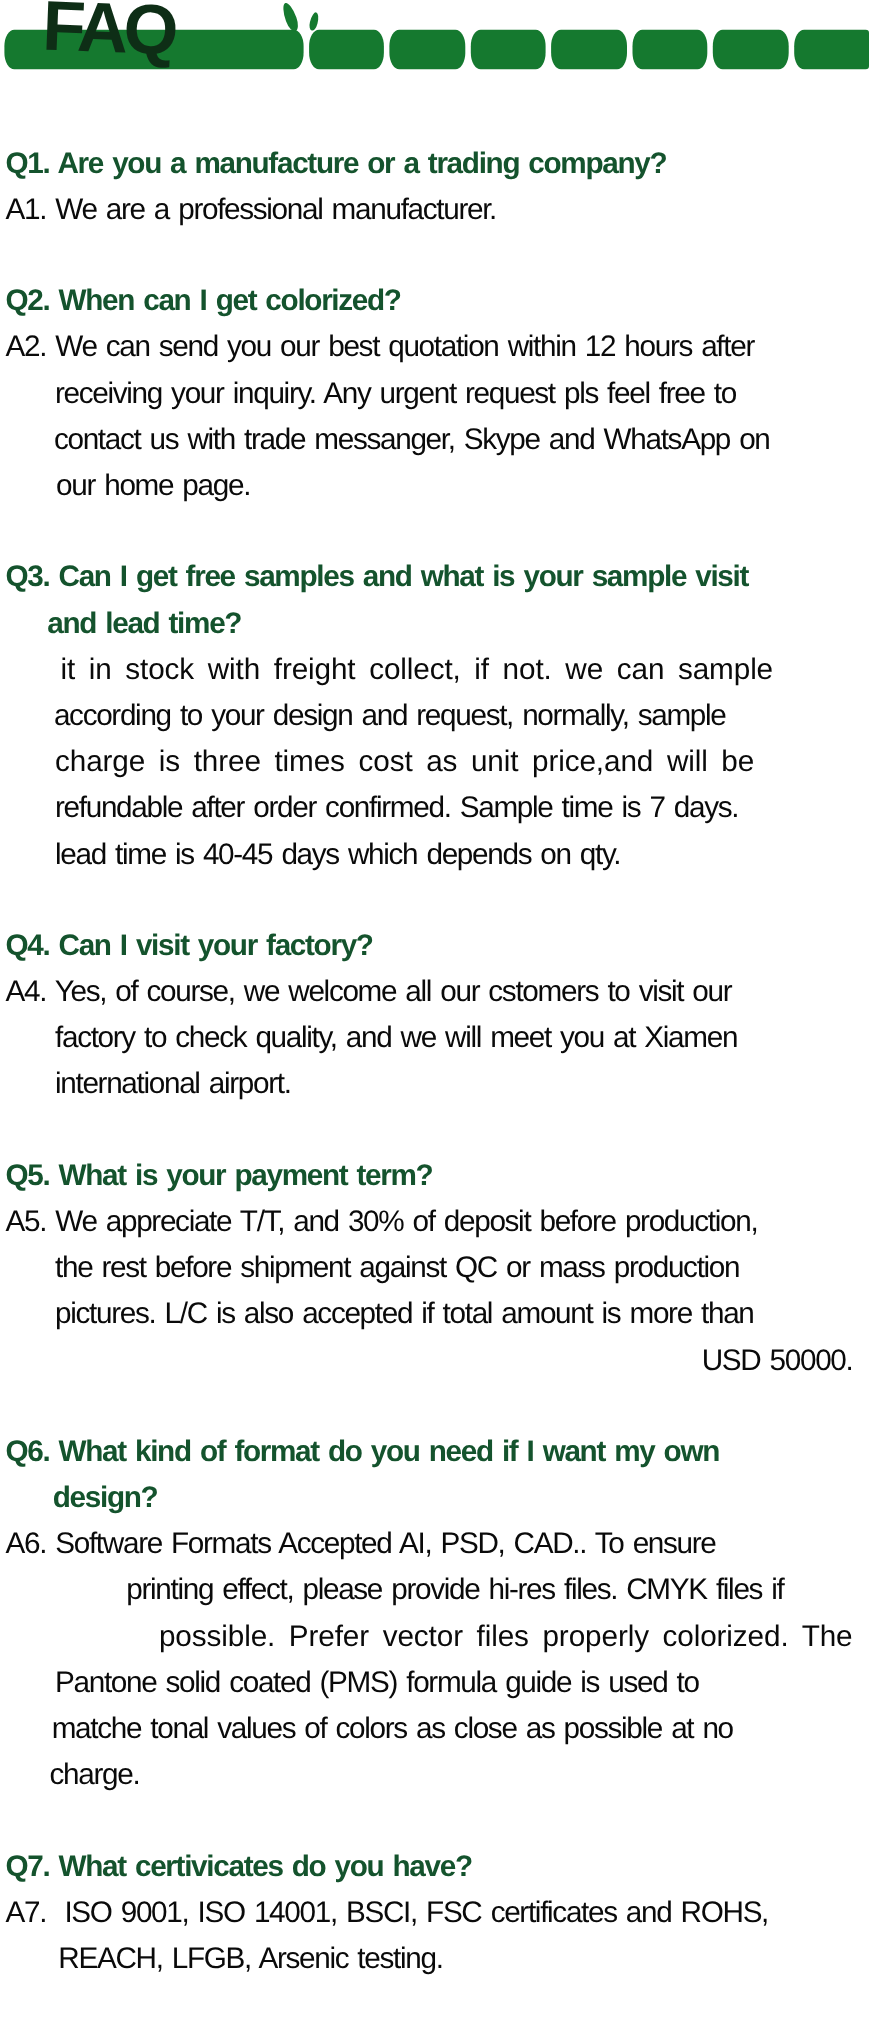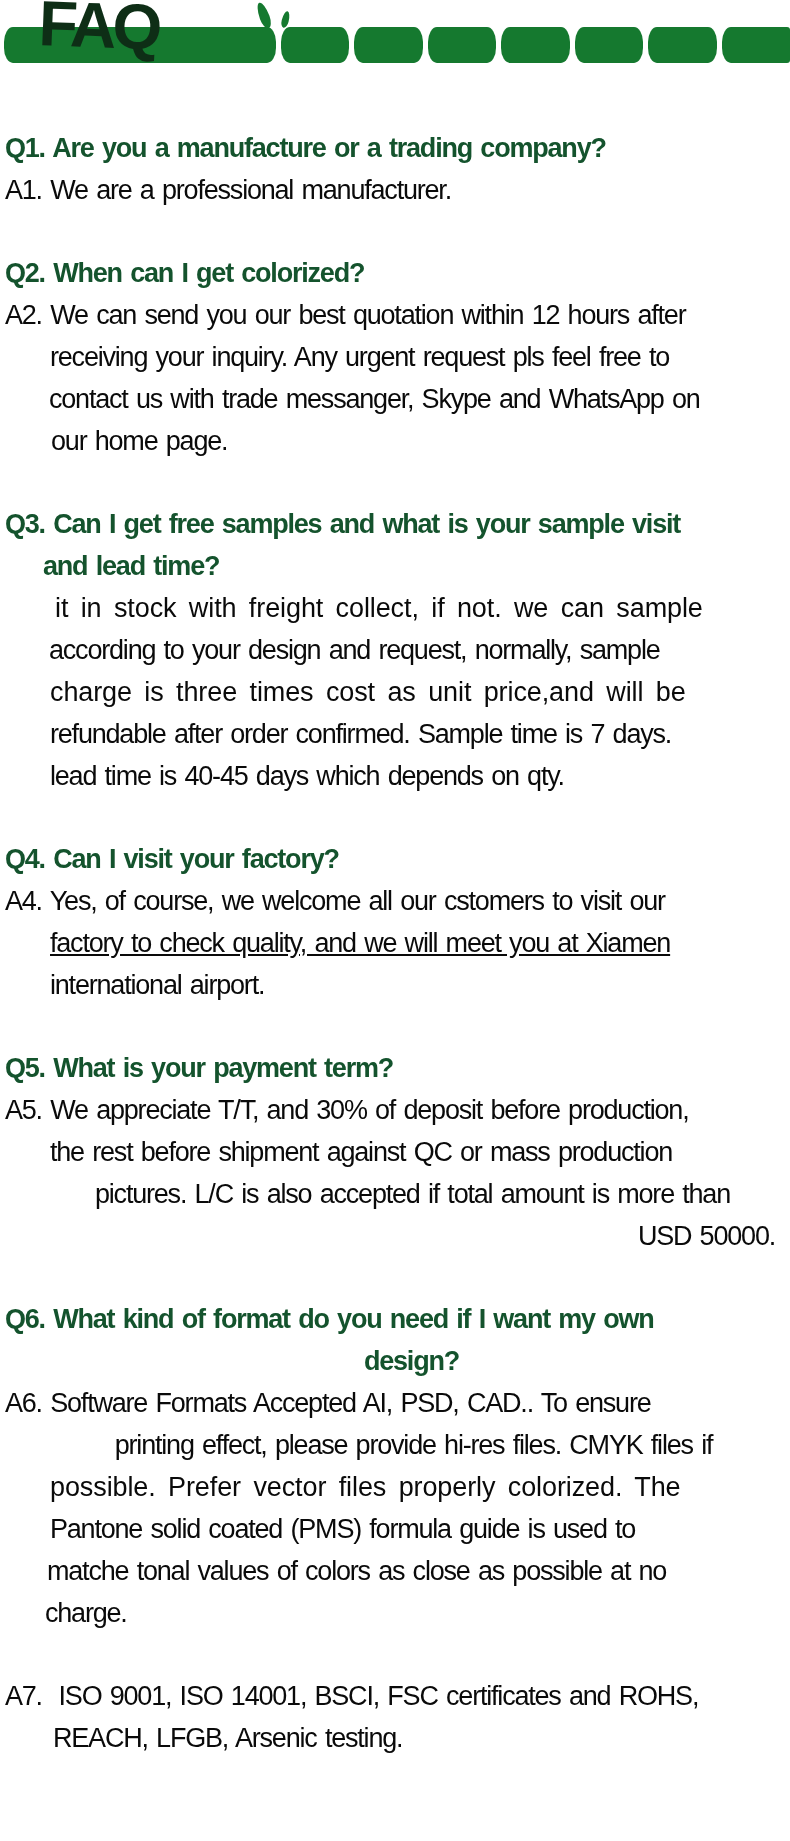--- a/index.html
+++ b/index.html
@@ -106,48 +106,51 @@
         <div class="line" style="padding-left: 45px;">refundable after order confirmed. Sample time is 7 days.</div>
         <div class="line" style="padding-left: 45px;">lead time is 40-45 days which depends on qty.</div>
       </div>
     </section>
     <section>
       <div class="q">
         <div class="line">Q4. Can I visit your factory?</div>
       </div>
       <div class="a">
         <div class="line">A4. Yes, of course, we welcome all our cstomers to visit our</div>
-        <div class="line" style="padding-left: 45px; text-decoration: underline;">factory to check quality, and we will meet you at Xiamen</div>
+        <div class="line" style="padding-left: 45px;">factory to check quality, and we will meet you at Xiamen</div>
         <div class="line" style="padding-left: 45px;">international airport.</div>
       </div>
     </section>
     <section>
       <div class="q">
         <div class="line">Q5. What is your payment term?</div>
       </div>
       <div class="a">
         <div class="line">A5. We appreciate T/T, and 30% of deposit before production,</div>
         <div class="line" style="padding-left: 45px;">the rest before shipment against QC or mass production</div>
-        <div class="line" style="padding-left: 45px; text-align: center;">pictures. L/C is also accepted if total amount is more than</div>
+        <div class="line" style="padding-left: 45px;">pictures. L/C is also accepted if total amount is more than</div>
         <div class="line" style="padding-left: 48px; text-align: right;">USD 50000.</div>
       </div>
     </section>
     <section>
       <div class="q">
         <div class="line">Q6. What kind of format do you need if I want my own</div>
-        <div class="line" style="padding-left: 43px; text-align: center;">design?</div>
+        <div class="line" style="padding-left: 43px;">design?</div>
       </div>
       <div class="a">
         <div class="line">A6. Software Formats Accepted AI, PSD, CAD.. To ensure</div>
         <div class="line" style="padding-left: 47px; text-align: center;">printing effect, please provide hi-res files. CMYK files if</div>
-        <div class="line spread" style="padding-left: 45px;">possible. Prefer vector files properly colorized. The</div>
+        <div class="line spread" style="padding-left: 45px; text-align: right;">possible. Prefer vector files properly colorized. The</div>
         <div class="line" style="padding-left: 45px;">Pantone solid coated (PMS) formula guide is used to</div>
         <div class="line" style="padding-left: 42px;">matche tonal values of colors as close as possible at no</div>
         <div class="line" style="padding-left: 40px;">charge.</div>
       </div>
     </section>
     <section>
+      <div class="q">
+        <div class="line">Q7. What certivicates do you have?</div>
+      </div>
       <div class="a">
         <div class="line">A7.  ISO 9001, ISO 14001, BSCI, FSC certificates and ROHS,</div>
         <div class="line" style="padding-left: 48px;">REACH, LFGB, Arsenic testing.</div>
       </div>
     </section>
   </div>
 
 </body></html>

